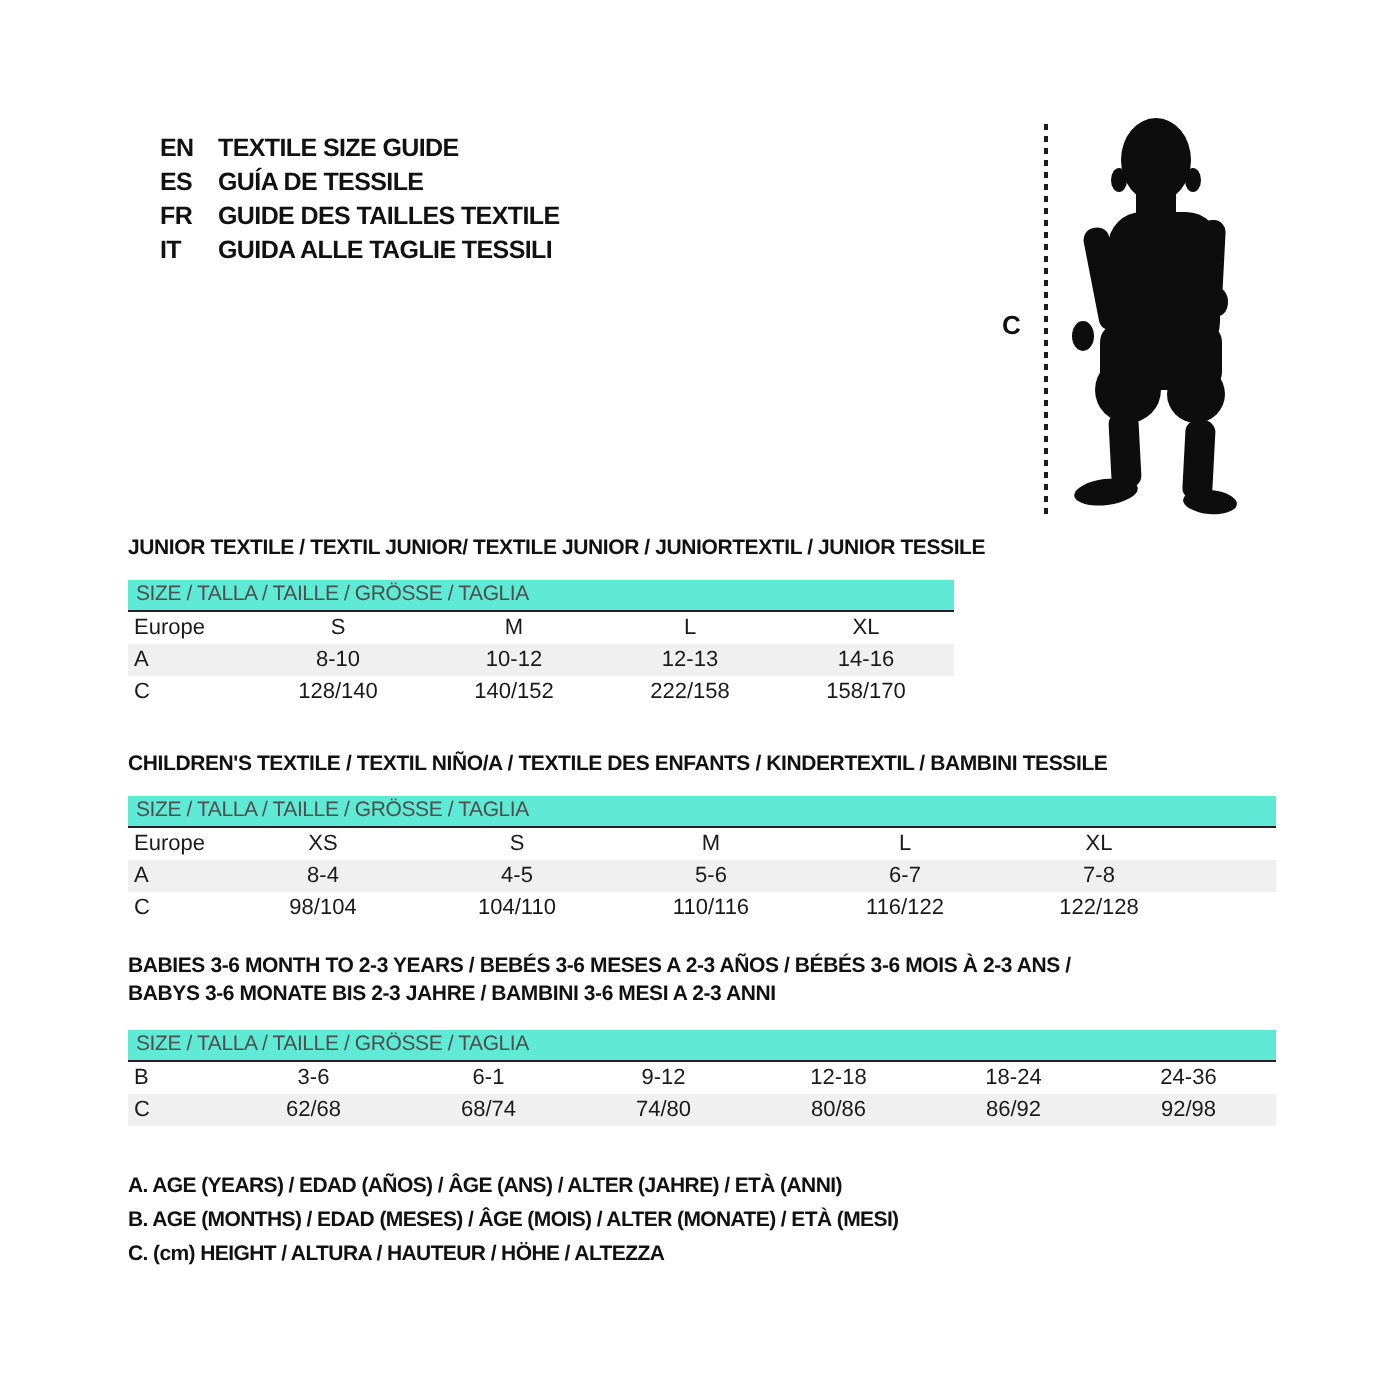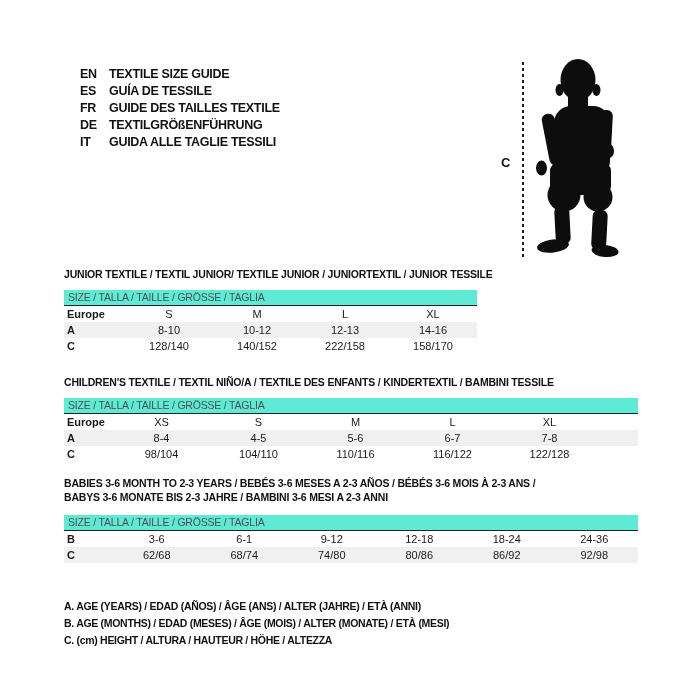--- a/index.html
+++ b/index.html
@@ -26,51 +26,47 @@
   #t3 { top:476px; width:574px; }
   .ttitle { font-weight:700; font-size:10.5px; line-height:14px;
     letter-spacing:-0.2px; color:#111; white-space:nowrap; }
   .thead { margin-top:9px; background:#5eead4; border-bottom:1.5px solid #222;
     height:15px; line-height:15px; font-size:10.5px; color:#4f4f4f;
     padding-left:4px; letter-spacing:-0.2px; }
   #t3 .thead { margin-top:11px; }
   .trow { display:flex; height:16px; line-height:16px; font-size:11px; color:#1a1a1a; }
   .trow.stripe { background:#f0f0f0; }
   .cell { text-align:center; }
-  .cell.rowlabel { text-align:left; padding-left:3px;font-weight:bold; }
+  .cell.rowlabel { text-align:left; padding-left:3px; }
   #t1 .cell.rowlabel { width:58px; }
   #t1 .cell:not(.rowlabel) { flex:1; }
   #t2 .cell.rowlabel { width:46px; }
   #t2 .cell:not(.rowlabel) { width:97px; }
   #t3 .cell.rowlabel { width:46px; }
   #t3 .cell:not(.rowlabel) { flex:1; }
   
-  .legend { position:absolute; left:64px; top:585px;margin-top:13px; }
+  .legend { position:absolute; left:64px; top:585px; }
   .legend-line { font-weight:700; font-size:10.5px; line-height:17px;
     letter-spacing:-0.3px; color:#111; white-space:nowrap; }
 </style>
 </head>
 <body>
 
 <div class="langs">
   <div class="lang-row">
     <span class="lang-code">EN</span>
     <span>TEXTILE SIZE GUIDE</span>
   </div>
   <div class="lang-row">
     <span class="lang-code">ES</span>
     <span>GUÍA DE TESSILE</span>
   </div>
   <div class="lang-row">
     <span class="lang-code">FR</span>
     <span>GUIDE DES TAILLES TEXTILE</span>
-  </div>
-  <div class="lang-row">
-    <span class="lang-code">DE</span>
-    <span>TEXTILGRÖßENFÜHRUNG</span>
   </div>
   <div class="lang-row">
     <span class="lang-code">IT</span>
     <span>GUIDA ALLE TAGLIE TESSILI</span>
   </div>
 </div>
 
 <div class="height-line"></div>
 <div class="height-label">C</div>
 <svg class="baby-svg" width="88" height="202" viewBox="0 0 88 202" aria-hidden="true">

